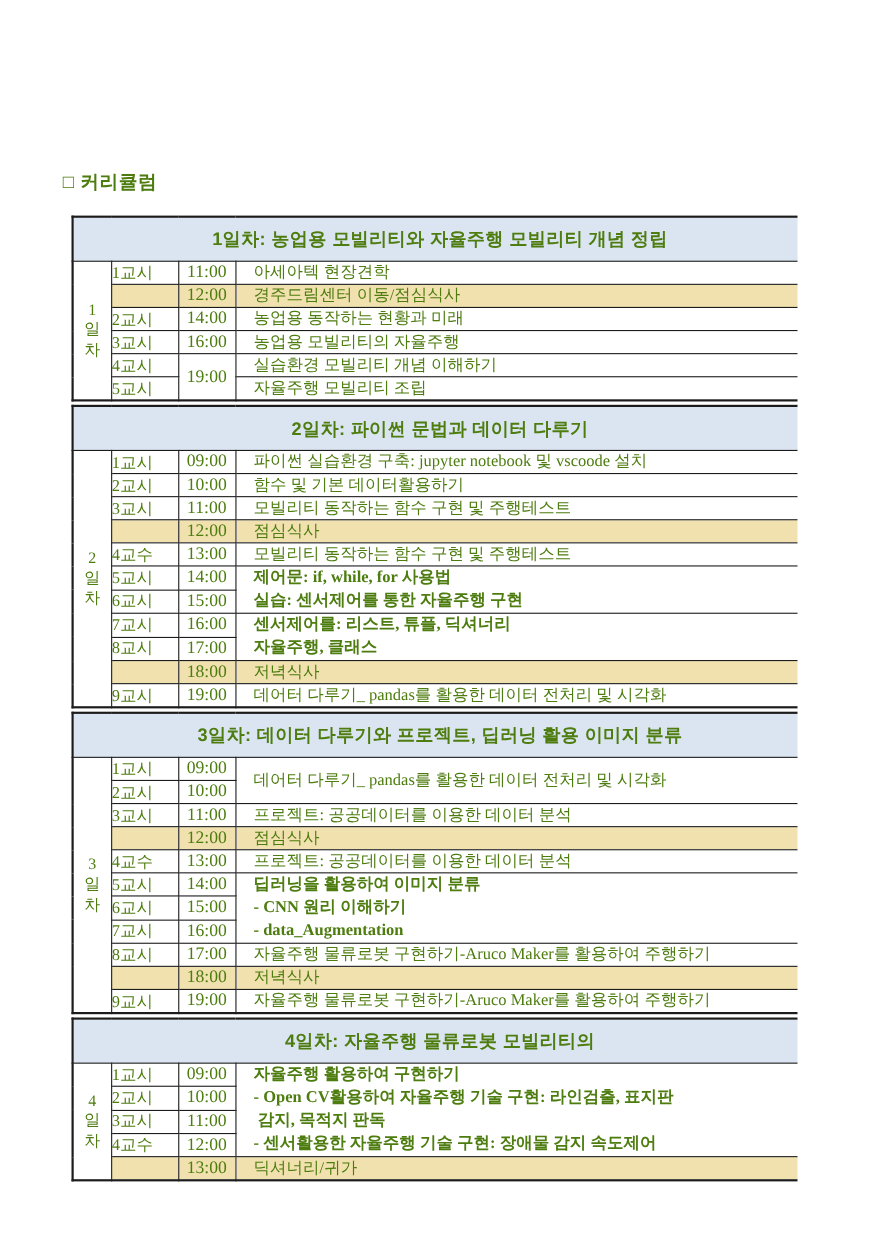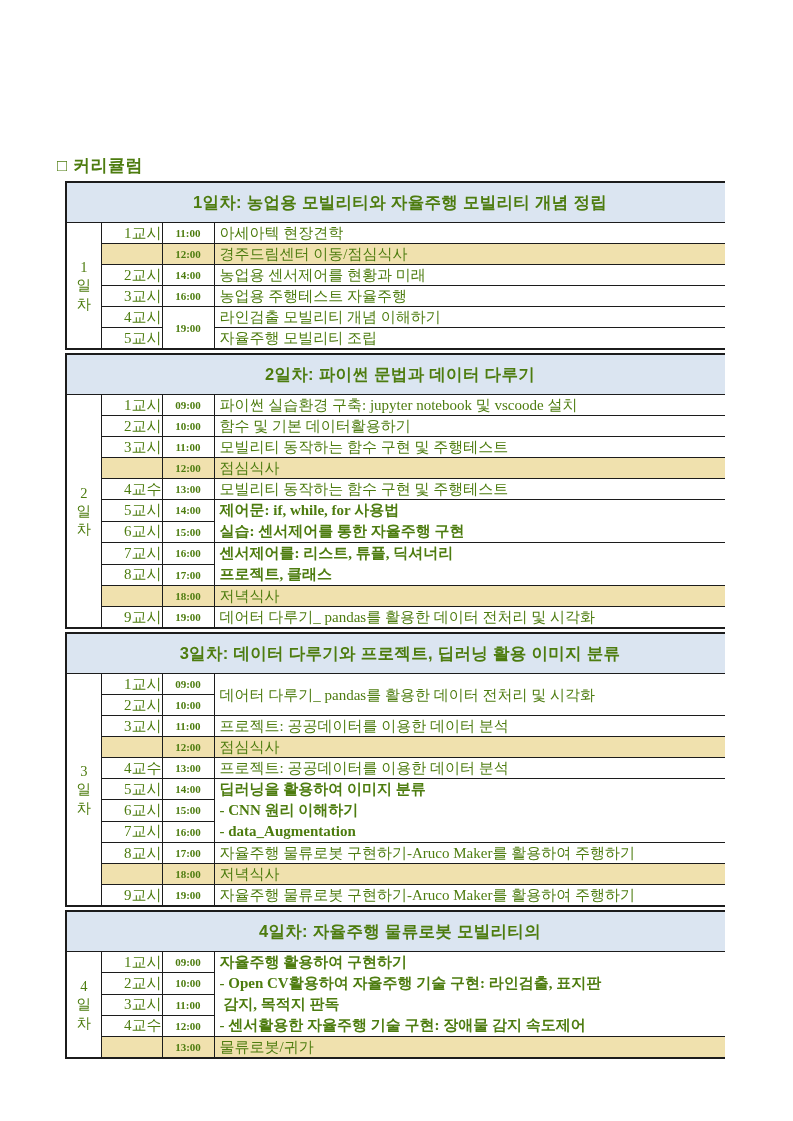--- a/index.html
+++ b/index.html
@@ -1,30 +1,30 @@
 <!DOCTYPE html>
 <html><head>
 <meta charset="utf-8">
 <style>
   html,body{margin:0;padding:0;background:#ffffff;}
   #page{position:relative;width:725px;height:1121px;background:#ffffff;overflow:hidden;
         font-family:"Liberation Serif","DejaVu Serif",serif;color:#4d7c0f;margin-top:45px;}
   .title{position:absolute;left:57px;top:109px;font-family:"Liberation Sans","DejaVu Sans",sans-serif;
          font-weight:bold;font-size:17px;letter-spacing:0.5px;}
-  #tables{position:absolute;left:65px;top:136px;width:668px;}
+  #tables{position:absolute;left:65px;top:151px;width:668px;}
   table.day{border-collapse:collapse;table-layout:fixed;width:668px;margin-bottom:3px;
             border:2px solid var(--border_dark);}
   table.day td{border:1px solid var(--border_dark);overflow:hidden;}
   td.hdr{background:var(--header_blue);height:37px;text-align:center;vertical-align:middle;
          font-family:"Liberation Sans","DejaVu Sans",sans-serif;font-weight:bold;font-size:16.5px;
          border-bottom:2px solid var(--border_dark);letter-spacing:0.3px;}
   td.dc{background:#ffffff;text-align:center;vertical-align:middle;font-size:14.5px;line-height:1.25;}
-  td.pc{text-align:right;vertical-align:middle;font-size:15px;padding:0;}
-  td.tc{text-align:center;vertical-align:middle;font-size:11px;padding:0;font-weight:bold;}
-  td.cc{font-size:15px;padding:0 5px;vertical-align:middle;line-height:20px;}
+  td.pc{text-align:left;vertical-align:middle;font-size:15px;padding:0;}
+  td.tc{text-align:center;vertical-align:middle;font-size:16px;padding:0;}
+  td.cc{font-size:15px;padding:0 16px;vertical-align:middle;line-height:20px;}
   .cl{height:21px;line-height:21px;white-space:pre;font-weight:bold;}
   tr.hl td{background:var(--highlight_tan);}
   .footer-bar{position:absolute;left:65px;top:1092px;width:668px;height:20px;
               background:var(--footer_bar_blue);}
 </style>
 </head>
 <body>
 
 <div id="page" style="--header_blue: #dbe5f1; --highlight_tan: #f0e1ae; --footer_bar_blue: #c9d8ec; --border_dark: #1c1c1c;">
   <div class="title">□ 커리큘럼</div>
@@ -47,31 +47,31 @@
             <td class="cc">아세아텍 현장견학</td>
           </tr>
           <tr class="hl" style="height: 21px;">
             <td class="pc"></td>
             <td class="tc">12:00</td>
             <td class="cc">경주드림센터 이동/점심식사</td>
           </tr>
           <tr style="height: 21px;">
             <td class="pc">2교시</td>
             <td class="tc">14:00</td>
-            <td class="cc">농업용 센서제어를 현황과 미래</td>
+            <td class="cc">농업용 동작하는 현황과 미래</td>
           </tr>
           <tr style="height: 21px;">
             <td class="pc">3교시</td>
             <td class="tc">16:00</td>
-            <td class="cc">농업용 주행테스트 자율주행</td>
+            <td class="cc">농업용 모빌리티의 자율주행</td>
           </tr>
           <tr style="height: 21px;">
             <td class="pc">4교시</td>
             <td class="tc" rowspan="2">19:00</td>
-            <td class="cc">라인검출 모빌리티 개념 이해하기</td>
+            <td class="cc">실습환경 모빌리티 개념 이해하기</td>
           </tr>
           <tr style="height: 21px;">
             <td class="pc">5교시</td>
             <td class="cc">자율주행 모빌리티 조립</td>
           </tr>
         </tbody>
       </table>
       <table class="day">
         <colgroup>
           <col style="width: 35px;">
@@ -119,21 +119,21 @@
           </tr>
           <tr style="height: 21px;">
             <td class="pc">6교시</td>
             <td class="tc">15:00</td>
           </tr>
           <tr style="height: 21px;">
             <td class="pc">7교시</td>
             <td class="tc">16:00</td>
             <td class="cc" rowspan="2">
               <div class="cl">센서제어를: 리스트, 튜플, 딕셔너리</div>
-              <div class="cl">프로젝트, 클래스</div>
+              <div class="cl">자율주행, 클래스</div>
             </td>
           </tr>
           <tr style="height: 21px;">
             <td class="pc">8교시</td>
             <td class="tc">17:00</td>
           </tr>
           <tr class="hl" style="height: 21px;">
             <td class="pc"></td>
             <td class="tc">18:00</td>
             <td class="cc">저녁식사</td>
@@ -245,19 +245,19 @@
             <td class="pc">3교시</td>
             <td class="tc">11:00</td>
           </tr>
           <tr style="height: 21px;">
             <td class="pc">4교수</td>
             <td class="tc">12:00</td>
           </tr>
           <tr class="hl" style="height: 21px;">
             <td class="pc"></td>
             <td class="tc">13:00</td>
-            <td class="cc">물류로봇/귀가</td>
+            <td class="cc">딕셔너리/귀가</td>
           </tr>
         </tbody>
       </table>
     </div>
   <div class="footer-bar" id="footerBar"></div>
 </div>
 
 </body></html>

